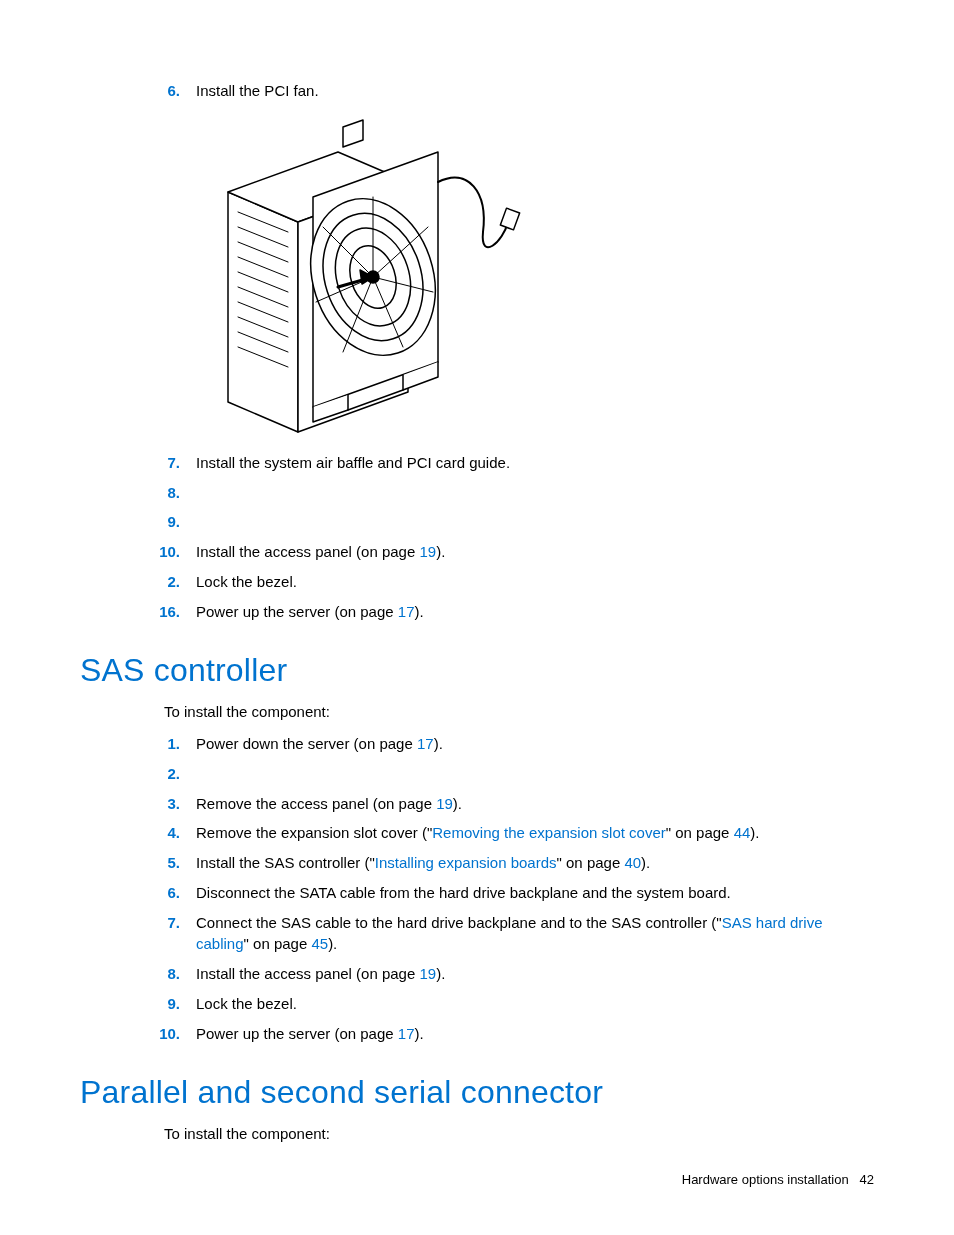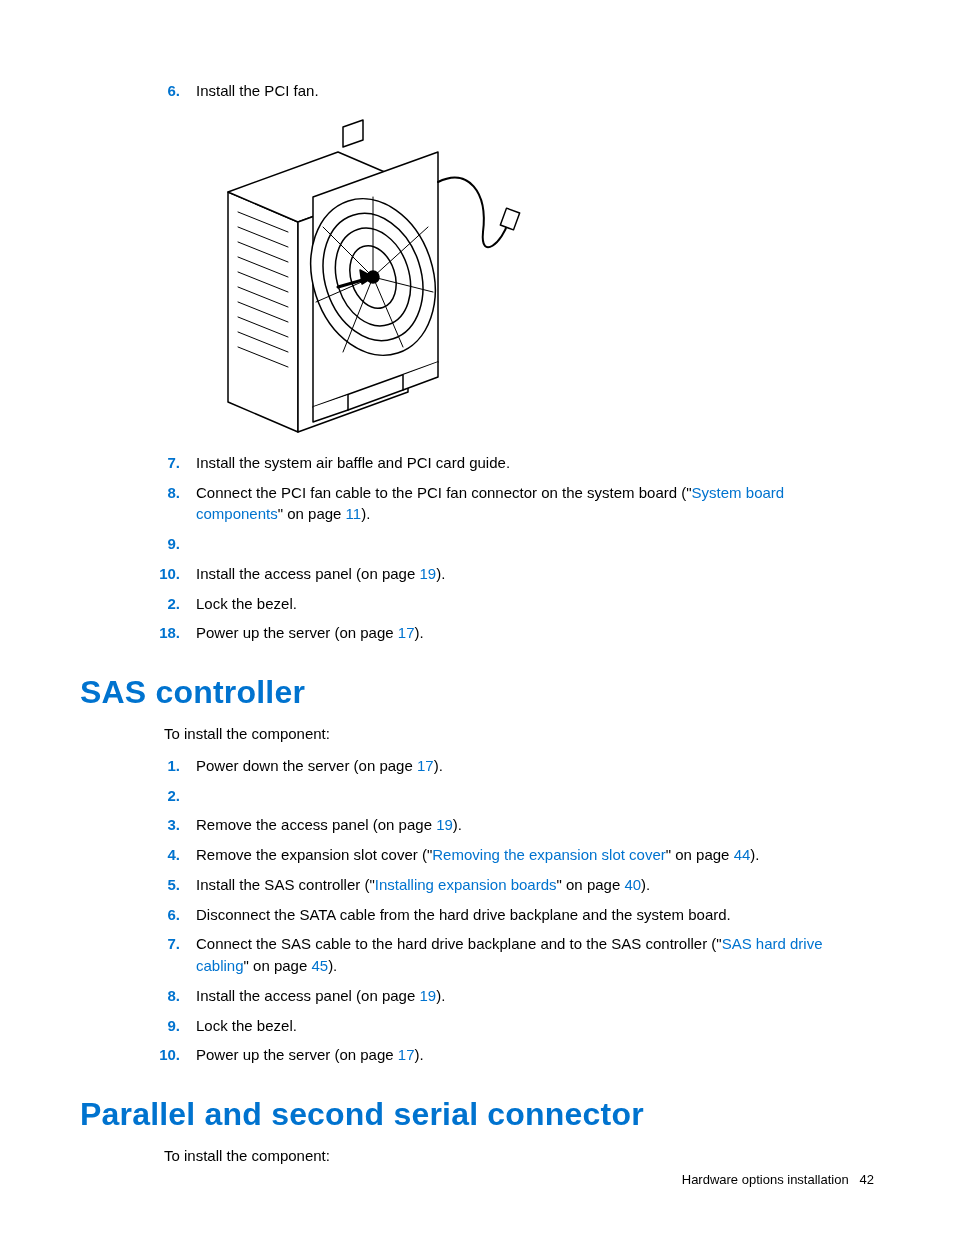--- a/index.html
+++ b/index.html
@@ -50,21 +50,21 @@
     margin: 10px 0 10px 108px;
     width: 370px;
     height: 330px;
     border: 0;
     display: flex;
     align-items: center;
     justify-content: center;
   }
   .figure svg { width: 100%; height: 100%; }
   h1.section {
-    font-weight: 700;
+    font-weight: 400;
     font-size: 32px;
     color: #0073cf;
     margin: 30px 0 12px 0;
     font-family: Arial, Helvetica, sans-serif;
     letter-spacing: 0.2px;
   }
   .intro {
     margin: 0 0 10px 84px;
     line-height: 1.45;
   }
@@ -145,35 +145,34 @@
     </svg>
   </div>
 
   <ol class="ol">
     <li class="li">
       <span class="num">7.</span>
       <span class="txt">Install the system air baffle and PCI card guide.</span>
     </li>
     <li class="li">
       <span class="num">8.</span>
-      <span class="txt">Connect the PCI fan cable to the PCI fan connector on the system board ("<span class="link">System board components</span>" on page <span class="link">11</span>).</span>
     </li>
     <li class="li">
       <span class="num">9.</span>
     </li>
     <li class="li">
       <span class="num">10.</span>
       <span class="txt">Install the access panel (on page <span class="link">19</span>).</span>
     </li>
     <li class="li">
       <span class="num">2.</span>
       <span class="txt">Lock the bezel.</span>
     </li>
     <li class="li">
-      <span class="num">18.</span>
+      <span class="num">16.</span>
       <span class="txt">Power up the server (on page <span class="link">17</span>).</span>
     </li>
   </ol>
 
   <h1 class="section">SAS controller</h1>
   <p class="intro">To install the component:</p>
 
   <ol class="ol">
     <li class="li">
         <span class="num">1.</span>

